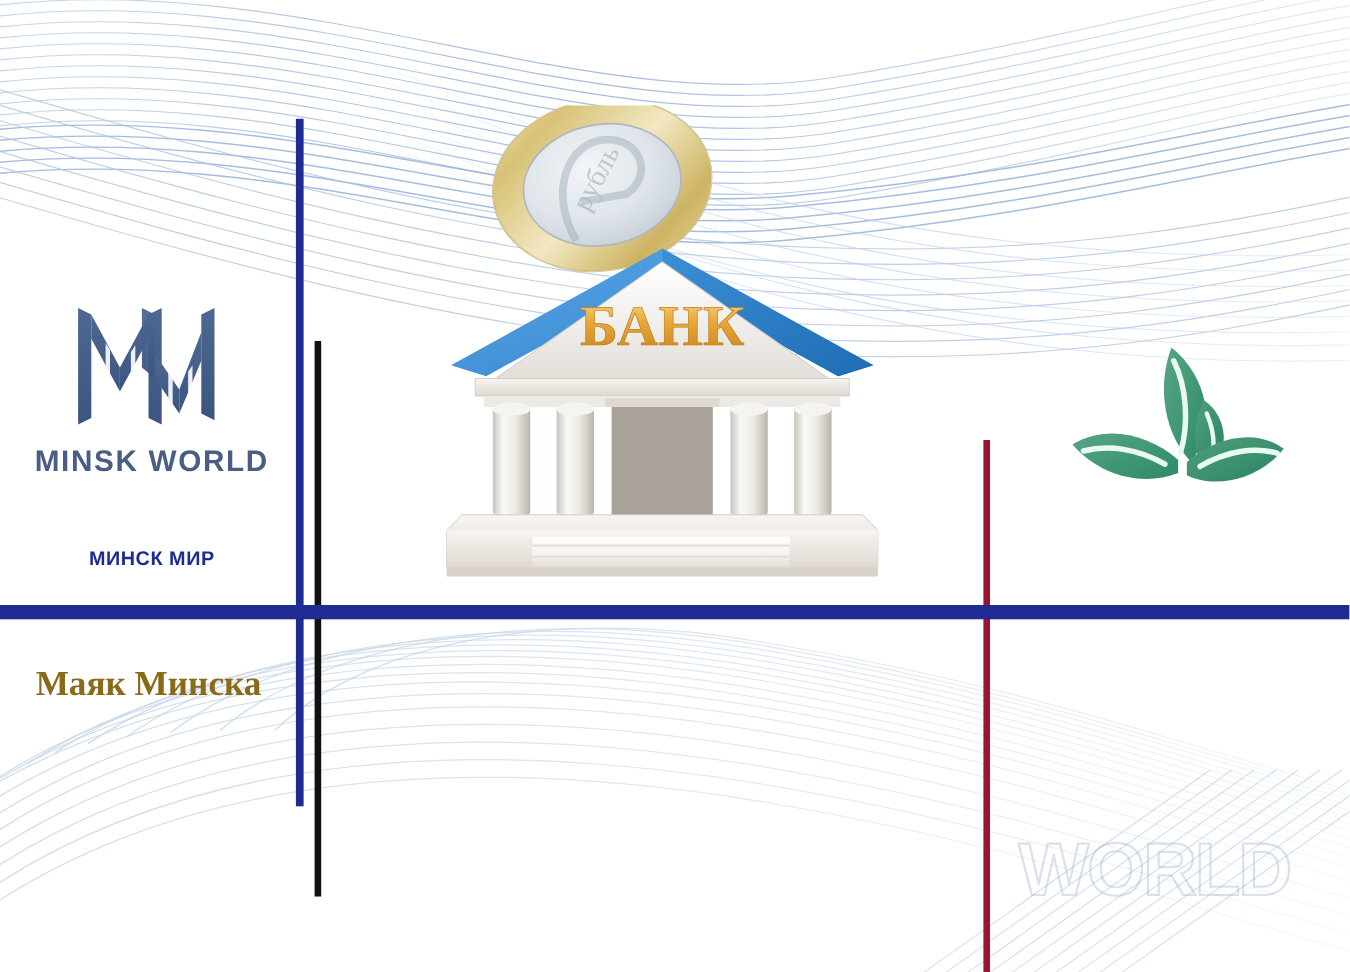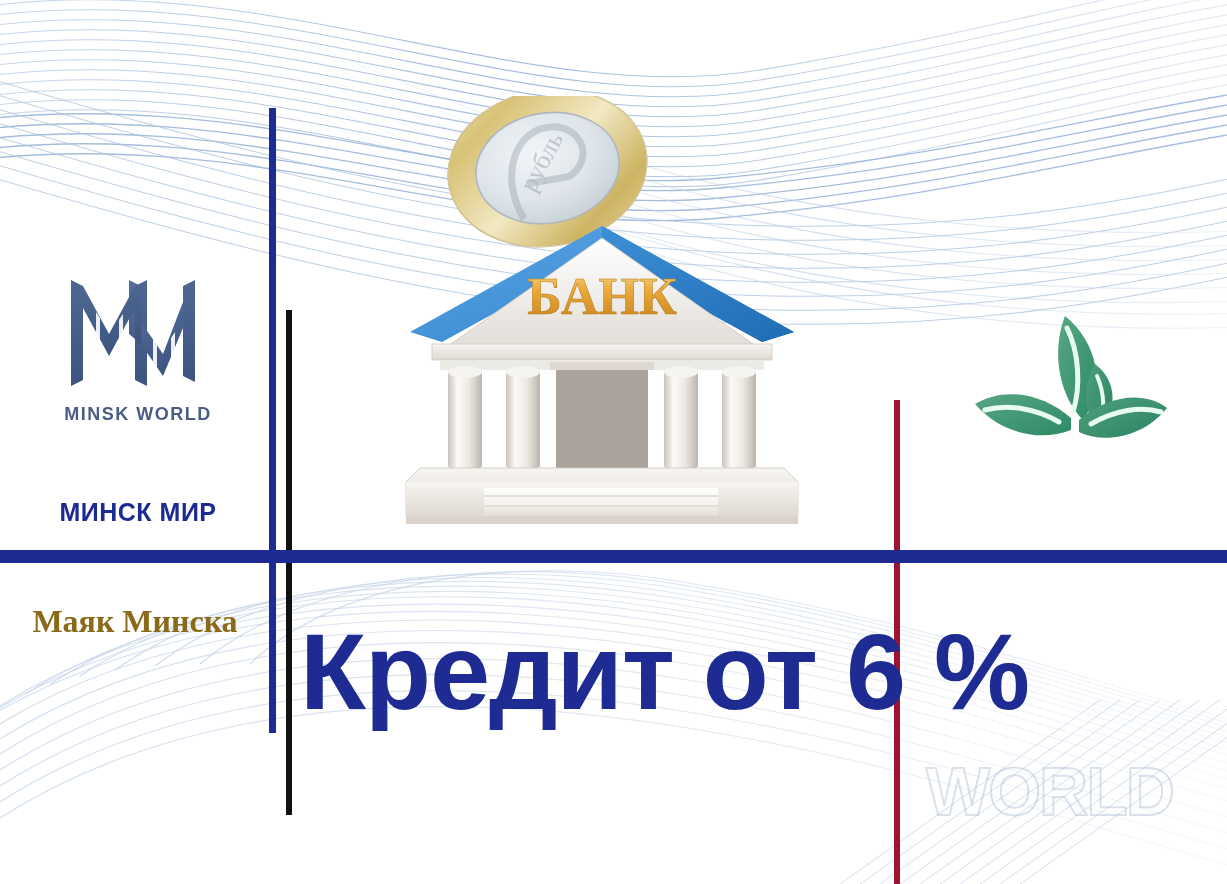--- a/index.html
+++ b/index.html
@@ -58,34 +58,34 @@
   .mw-block {
     position: absolute;
     left: 18px; top: 272px;
     width: 240px;
     text-align: center;
   }
   .mw-mark { width: 150px; height: 118px; display: block; margin: 0 auto; }
   .mw-word {
     margin-top: 14px;
     font-family: "Liberation Sans", sans-serif;
-    font-size: 18px;
+    font-size: 27px;
     font-weight: 600;
     letter-spacing: 1.5px;
     color: #4a5d85;
     white-space: nowrap;
   }
 
   .minsk-mir {
     position: absolute;
     left: 18px; top: 498px;
     width: 240px;
     text-align: center;
     font-family: "Liberation Sans", sans-serif;
-    font-size: 25px;
+    font-size: 18px;
     font-weight: 700;
     letter-spacing: 0.5px;
     color: #1d2b92;
   }
 
   .mayak {
     position: absolute;
     left: 10px; top: 603px;
     width: 250px;
     text-align: center;
@@ -420,17 +420,16 @@
       <path d="M142,68 C150,86 150,106 144,118" fill="none" stroke="#e8fbf3" stroke-width="4" stroke-linecap="round"></path>
 
       <path d="M116,110 C88,86 50,78 20,96 C46,126 86,134 116,122 Z" fill="url(#lfA)"></path>
       <path d="M104,114 C80,100 52,96 30,102" fill="none" stroke="#e8fbf3" stroke-width="5" stroke-linecap="round"></path>
 
       <path d="M124,112 C152,88 188,82 212,100 C188,130 148,136 124,124 Z" fill="url(#lfB)"></path>
       <path d="M136,116 C160,102 186,98 206,104" fill="none" stroke="#e8fbf3" stroke-width="5" stroke-linecap="round"></path>
     </svg>
   </div>
 
-  <div class="headline">Кредит от 6 %</div>
 
   <div class="watermark">WORLD</div>
 
 </div>
 
 </body></html>

